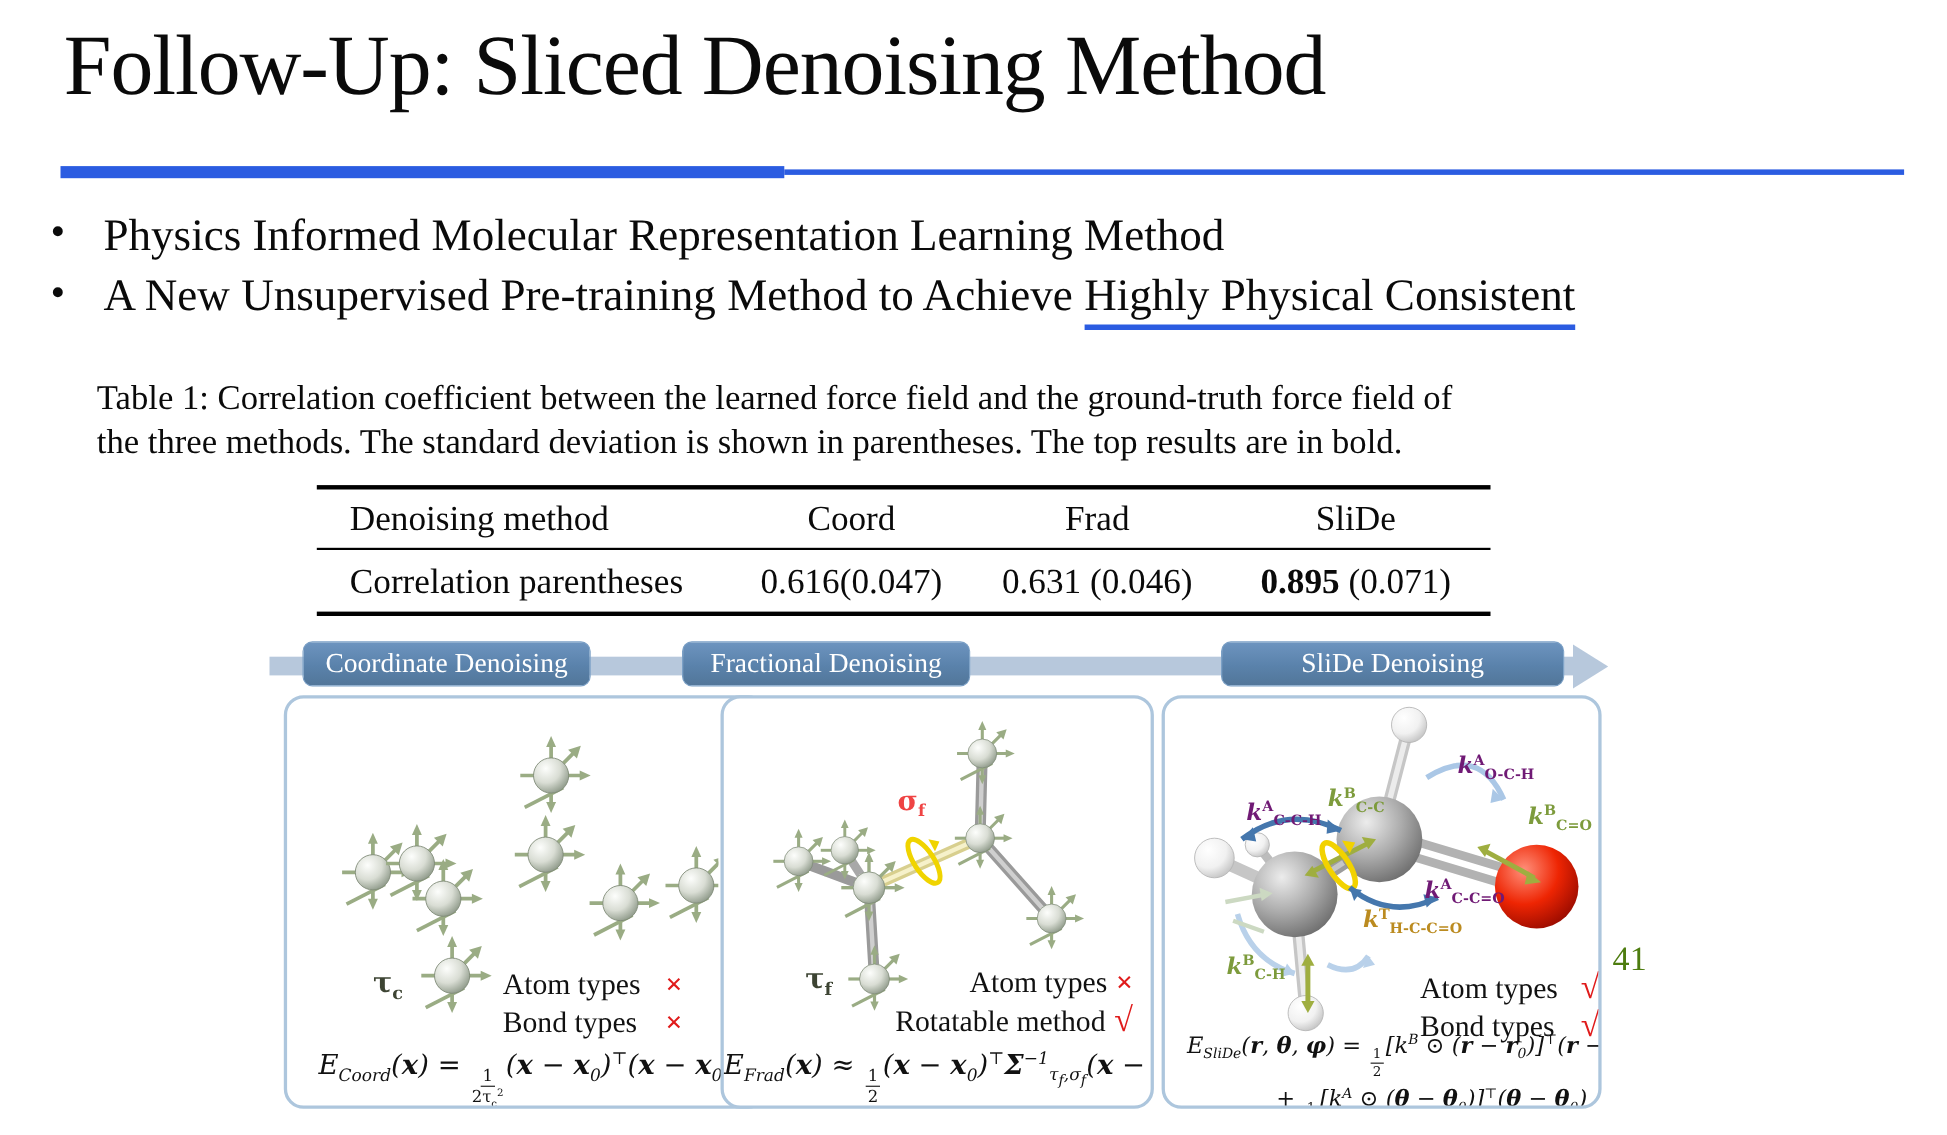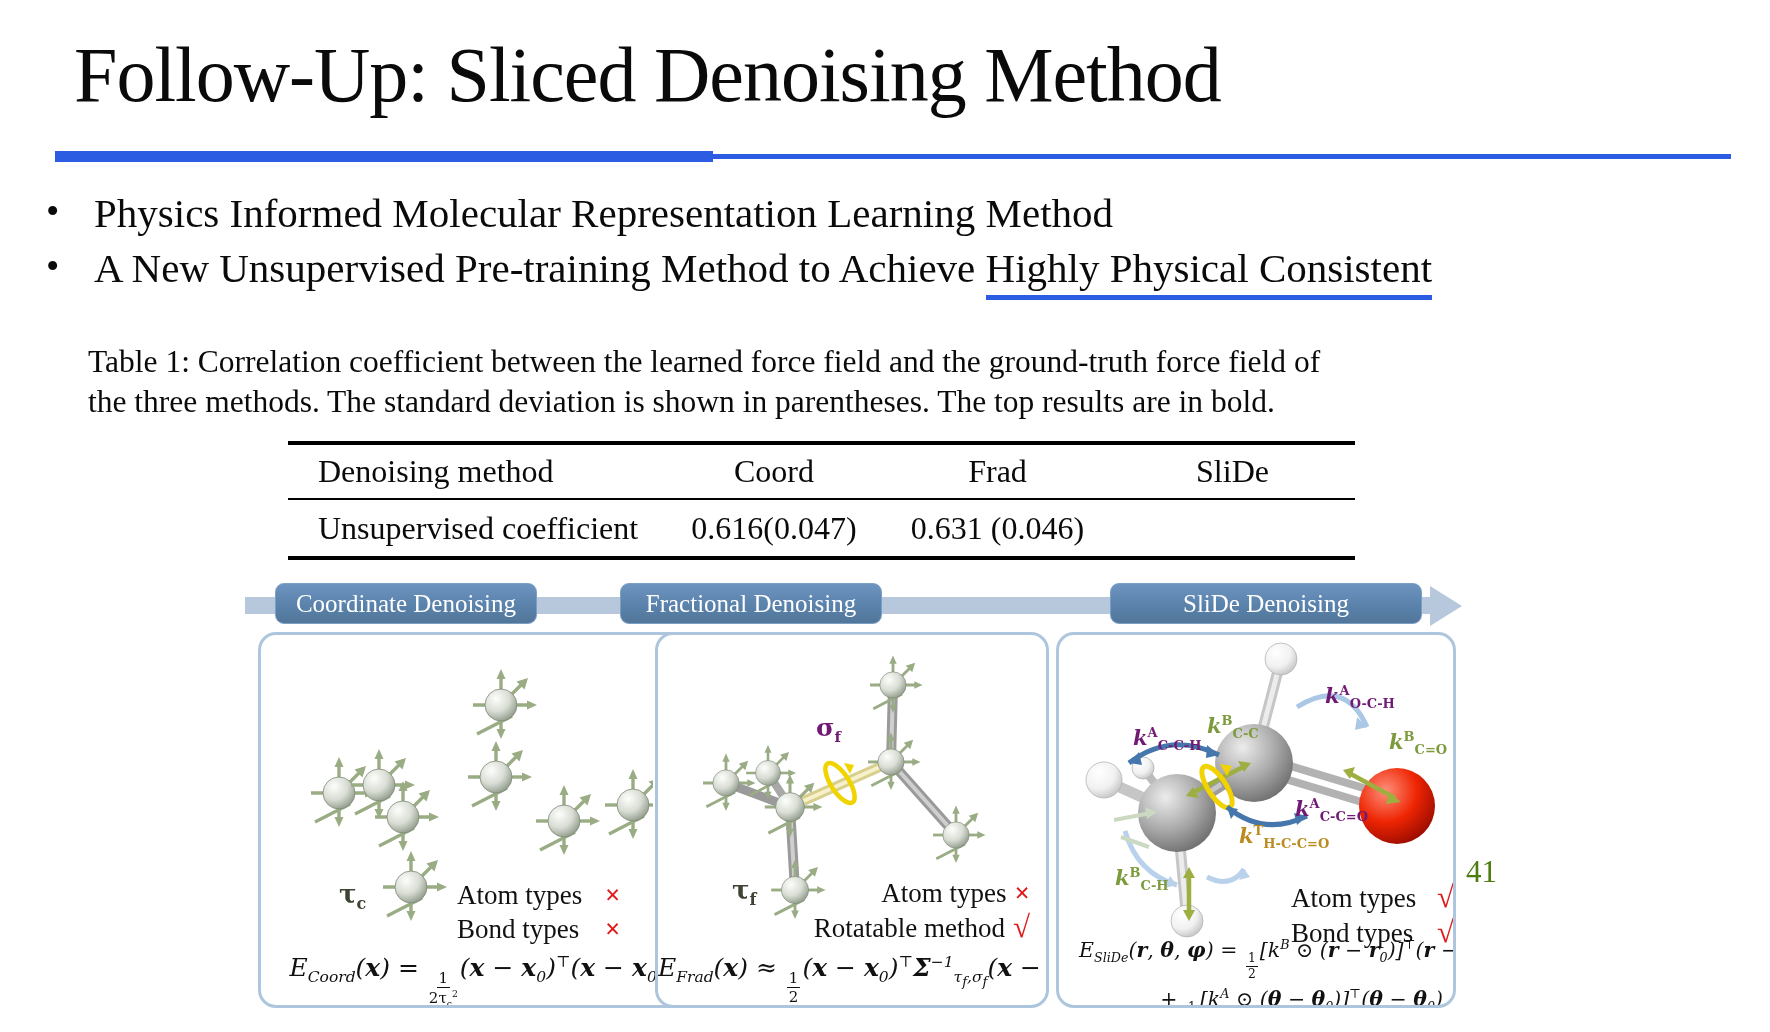--- a/index.html
+++ b/index.html
@@ -1,19 +1,19 @@
 <!DOCTYPE html>
 <html><head>
 <meta charset="utf-8">
 <style>
   html,body{margin:0;padding:0;background:#888;}
   .slide{position:relative;width:1770px;height:1032px;background:#ffffff;overflow:hidden;
          font-family:"Liberation Serif",serif;color:#0a0a0a;}
 
-  .title{position:absolute;left:58px;top:14px;font-size:78px;font-weight:400;margin:16px;
+  .title{position:absolute;left:58px;top:14px;font-size:78px;font-weight:400;margin:0;
          letter-spacing:-1px;white-space:nowrap;}
 
   .title-rule{position:absolute;left:55px;top:151px;width:1676px;height:12px;}
   .rule-thick{position:absolute;left:0;top:0;width:658px;height:11px;background:#2b5ce1;}
   .rule-thin{position:absolute;left:658px;top:3px;width:1018px;height:5px;background:#2b5ce1;}
 
   .bullets{position:absolute;left:42px;top:186px;width:1700px;}
   .bullet{position:relative;padding-left:52px;font-size:41px;line-height:55px;white-space:nowrap;}
   .bullet::before{content:"•";position:absolute;left:4px;top:-2px;font-size:38px;}
   .ul-blue{padding-bottom:4px;border-bottom:5px solid #2b5ce1;}
@@ -61,21 +61,21 @@
   .mark{color:#e01b1b;font-weight:bold;padding-left:8px;}
   .mark.m-x{font-size:27px;}
   .mark.m-check{font-size:31px;font-weight:600;}
 
   .tau{position:absolute;font-family:"DejaVu Serif",serif;font-weight:bold;font-size:26px;
        color:#3d4433;}
   .tau sub{font-size:16px;}
   .tau-c{left:78px;top:244px;}
   .tau-f{left:74px;top:240px;}
   .sigma-f{position:absolute;left:158px;top:78px;font-family:"DejaVu Serif",serif;
-       font-weight:bold;font-size:25px;color:#701a75;}
+       font-weight:bold;font-size:25px;color:#ef4444;}
   .sigma-f sub{font-size:15px;}
 
   .formula{position:absolute;font-family:"DejaVu Serif","DejaVu Sans",serif;font-style:italic;
            color:#111;white-space:nowrap;}
   .formula sup{font-size:0.62em;}
   .formula sub{font-size:0.62em;}
   .formula sub sub, .formula sub i sub{font-size:0.85em;}
   .f-p1{left:0;right:0;top:318px;text-align:center;font-size:25px;}
   .f-p2{left:0;right:0;top:318px;text-align:center;font-size:25px;}
   .f-p3{left:20px;right:10px;top:298px;text-align:right;font-size:20.5px;line-height:24px;}
@@ -129,23 +129,24 @@
   <div class="rtable">
     <div class="hrule thick"></div>
     <div class="trow head">
       <div class="tc1">Denoising method</div>
       <div class="tc2">Coord</div>
       <div class="tc3">Frad</div>
       <div class="tc4">SliDe</div>
     </div>
     <div class="hrule thin"></div>
     <div class="trow data">
-      <div class="tc1">Unsupervised coefficient</div>
+      <div class="tc1">Correlation parentheses</div>
       <div class="tc2">0.616(0.047)</div>
       <div class="tc3">0.631 (0.046)</div>
+      <div class="tc4"><span class="bold">0.895</span><span> (0.071)</span></div>
     </div>
     <div class="hrule thick"></div>
   </div>
 
   <div class="band"></div>
   <div class="band-arrowhead"></div>
   <div class="tag tag1">
     <span>Coordinate Denoising</span>
   </div>
   <div class="tag tag2">

